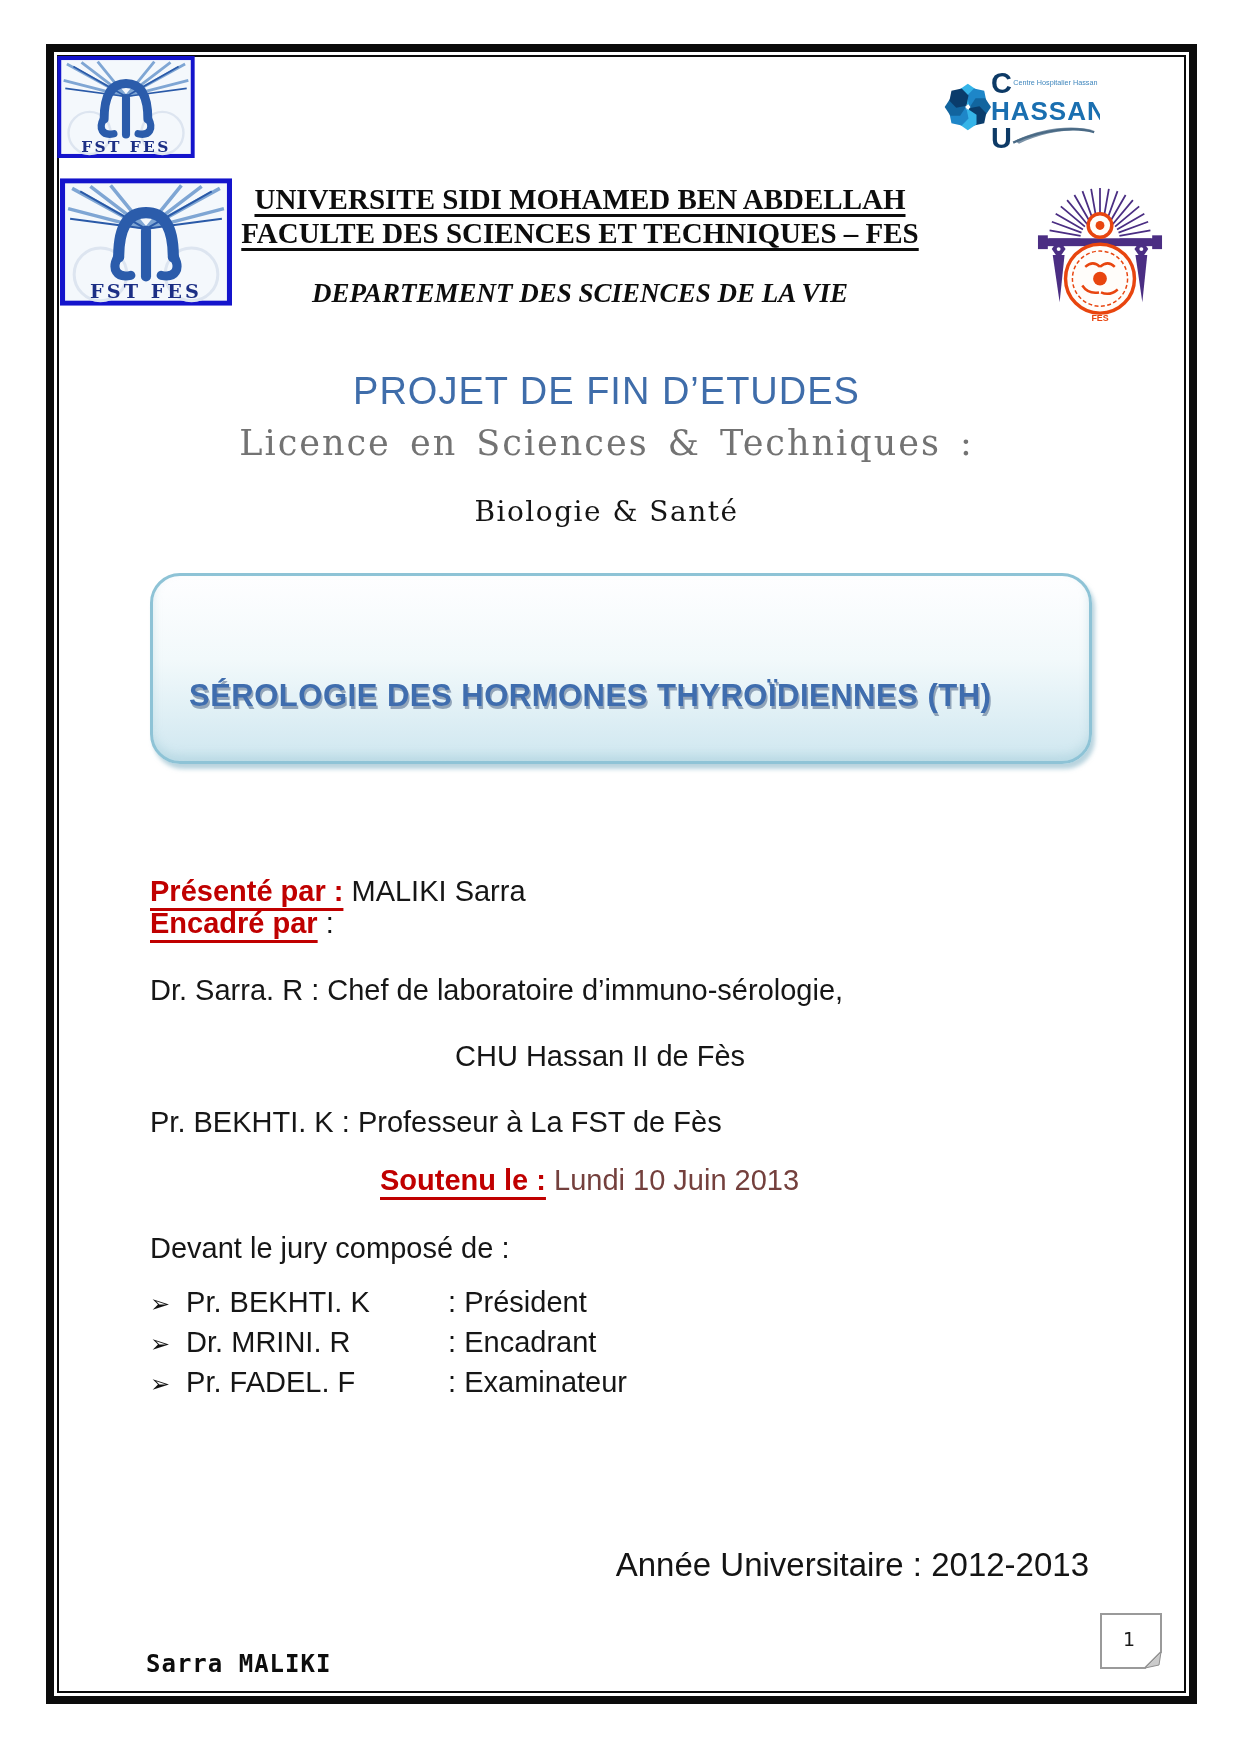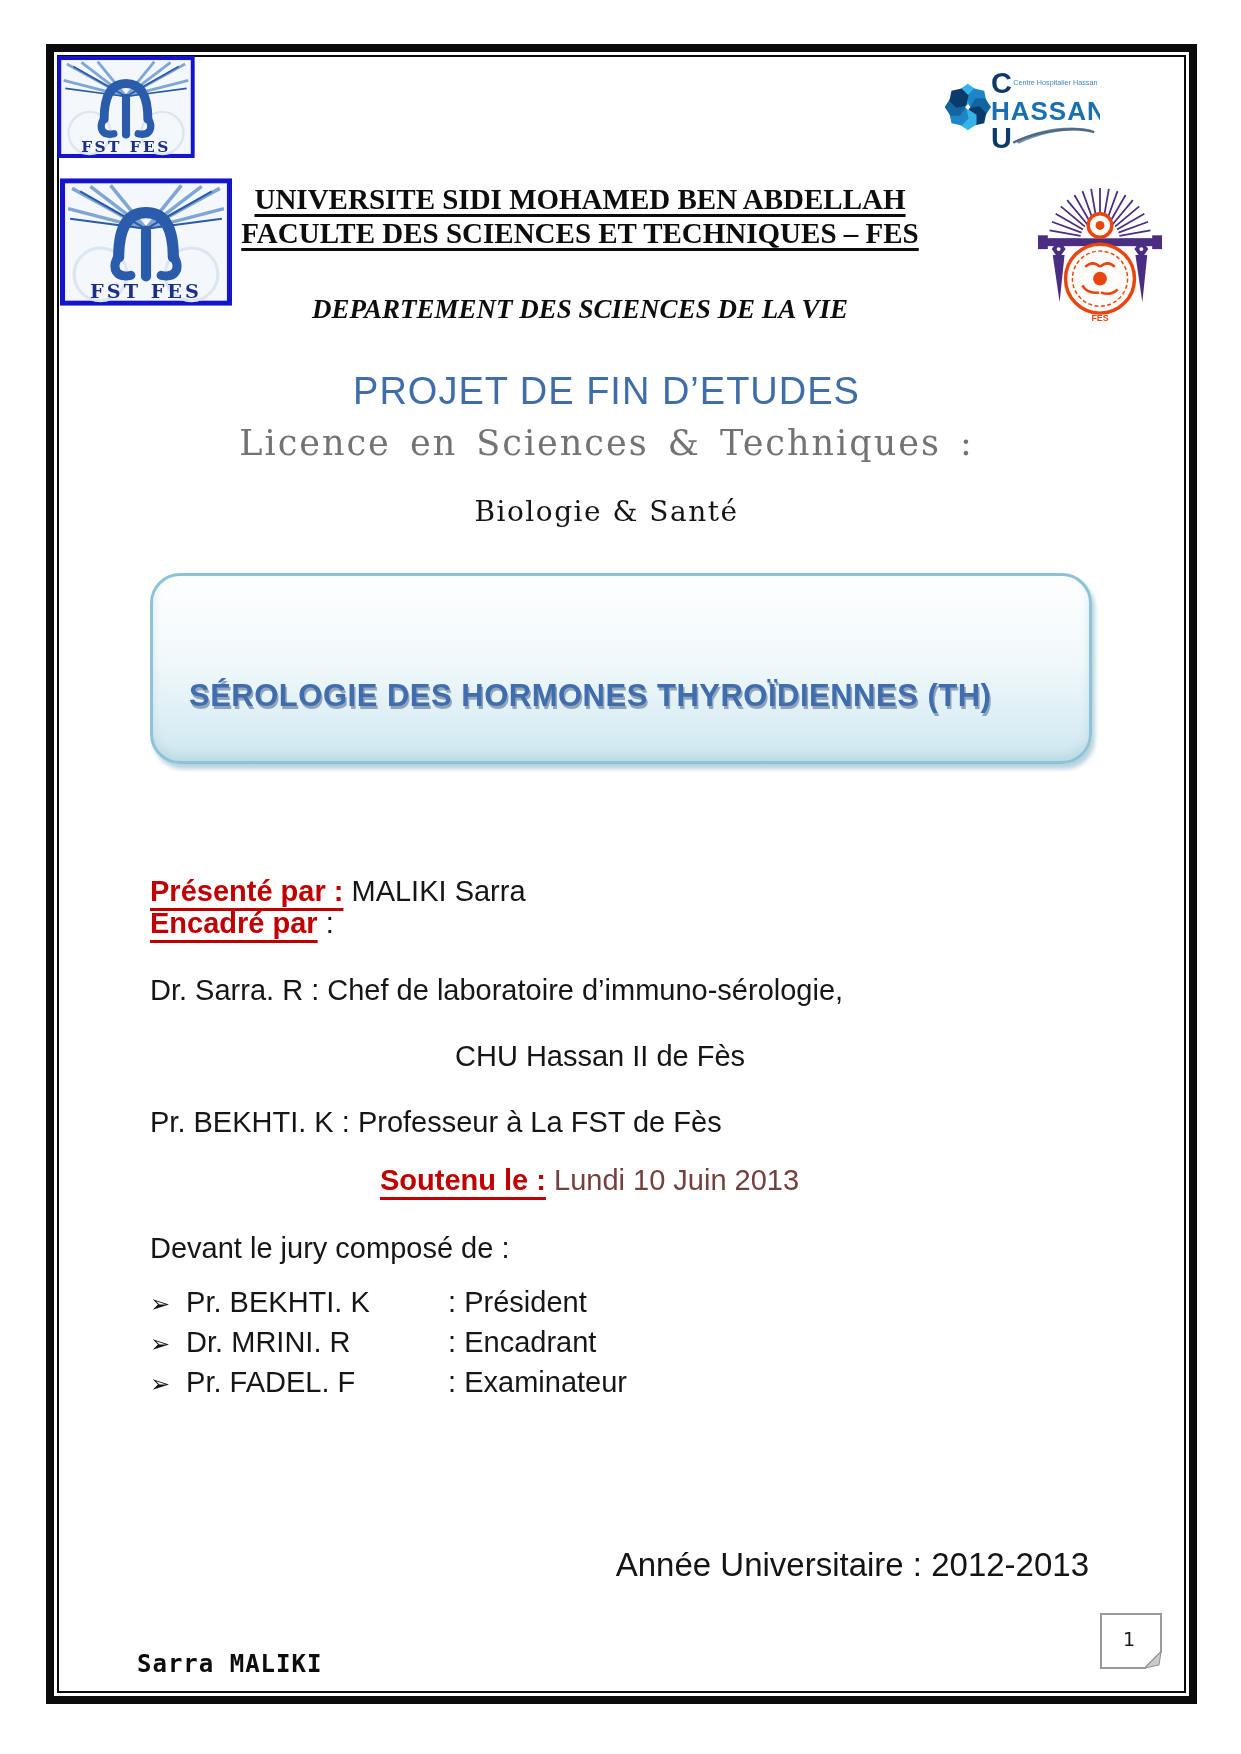--- a/index.html
+++ b/index.html
@@ -12,21 +12,21 @@
   
   .logo-fst-small{position:absolute;left:56px;top:56px;width:140px;height:102px;z-index:5;}
   .logo-fst-large{position:absolute;left:60px;top:176px;width:172px;height:132px;z-index:5;}
   .logo-chu{position:absolute;left:936px;top:58px;width:164px;height:98px;z-index:5;}
   .logo-seal{position:absolute;left:1036px;top:180px;width:128px;height:152px;z-index:5;}
   
   .header{position:absolute;left:238px;top:182px;width:684px;text-align:center;
           font-family:"Liberation Serif",serif;font-weight:bold;color:#0d0d0d;}
   .header .uni,.header .fac{font-size:29px;line-height:34px;text-decoration:underline;
           text-decoration-thickness:2.5px;text-underline-offset:5px;}
-  .header .dept{font-size:27px;font-style:italic;margin-top:44px;text-decoration:none;}
+  .header .dept{font-size:27px;font-style:italic;margin-top:28px;text-decoration:none;}
   
   .project{position:absolute;left:0;right:28px;top:370px;text-align:center;}
   .project .ptype{font-size:38px;letter-spacing:1px;color:#3f6daa;font-family:"Liberation Sans",sans-serif;}
   .project .pdegree{font-size:35px;margin-top:10px;font-family:"DejaVu Serif",serif;
                     letter-spacing:2px;word-spacing:6px;color:#737373;}
   .project .pfield{font-size:28px;margin-top:32px;font-family:"DejaVu Serif",serif;
                    letter-spacing:1.5px;color:#151515;}
   
   .titlebox{position:absolute;left:150px;top:573px;width:936px;height:185px;
             border:3px solid #8ec3d6;border-radius:30px;
@@ -47,21 +47,21 @@
   .l-bekhti{top:1106px;}
   .l-soutenu{left:380px;top:1164px;}
   .l-devant{top:1232px;}
   .jury{position:absolute;left:150px;top:1286px;list-style:none;margin:0;padding:0;}
   .jury li{display:flex;align-items:baseline;height:40px;font-size:29px;color:#161616;}
   .jury .blt{font-size:24px;margin-right:16px;color:#111;}
   .jury .jname{display:inline-block;width:262px;}
   
   .annee{position:absolute;right:152px;top:1546px;font-size:33px;color:#141414;
          font-family:"Liberation Sans",sans-serif;}
-  .author{position:absolute;left:137px;top:1650px;font-size:24px;font-weight:bold;
+  .author{position:absolute;left:146px;top:1650px;font-size:24px;font-weight:bold;
           font-family:"DejaVu Sans Mono",monospace;letter-spacing:1px;color:#0d0d0d;z-index:6;}
   .pageicon{position:absolute;left:1099px;top:1612px;width:64px;height:58px;z-index:6;}
   .hidden-defs{position:absolute;width:0;height:0;overflow:hidden;}
 </style>
 </head>
 <body>
 
 <div class="page">
 
   <svg class="hidden-defs" aria-hidden="true">

